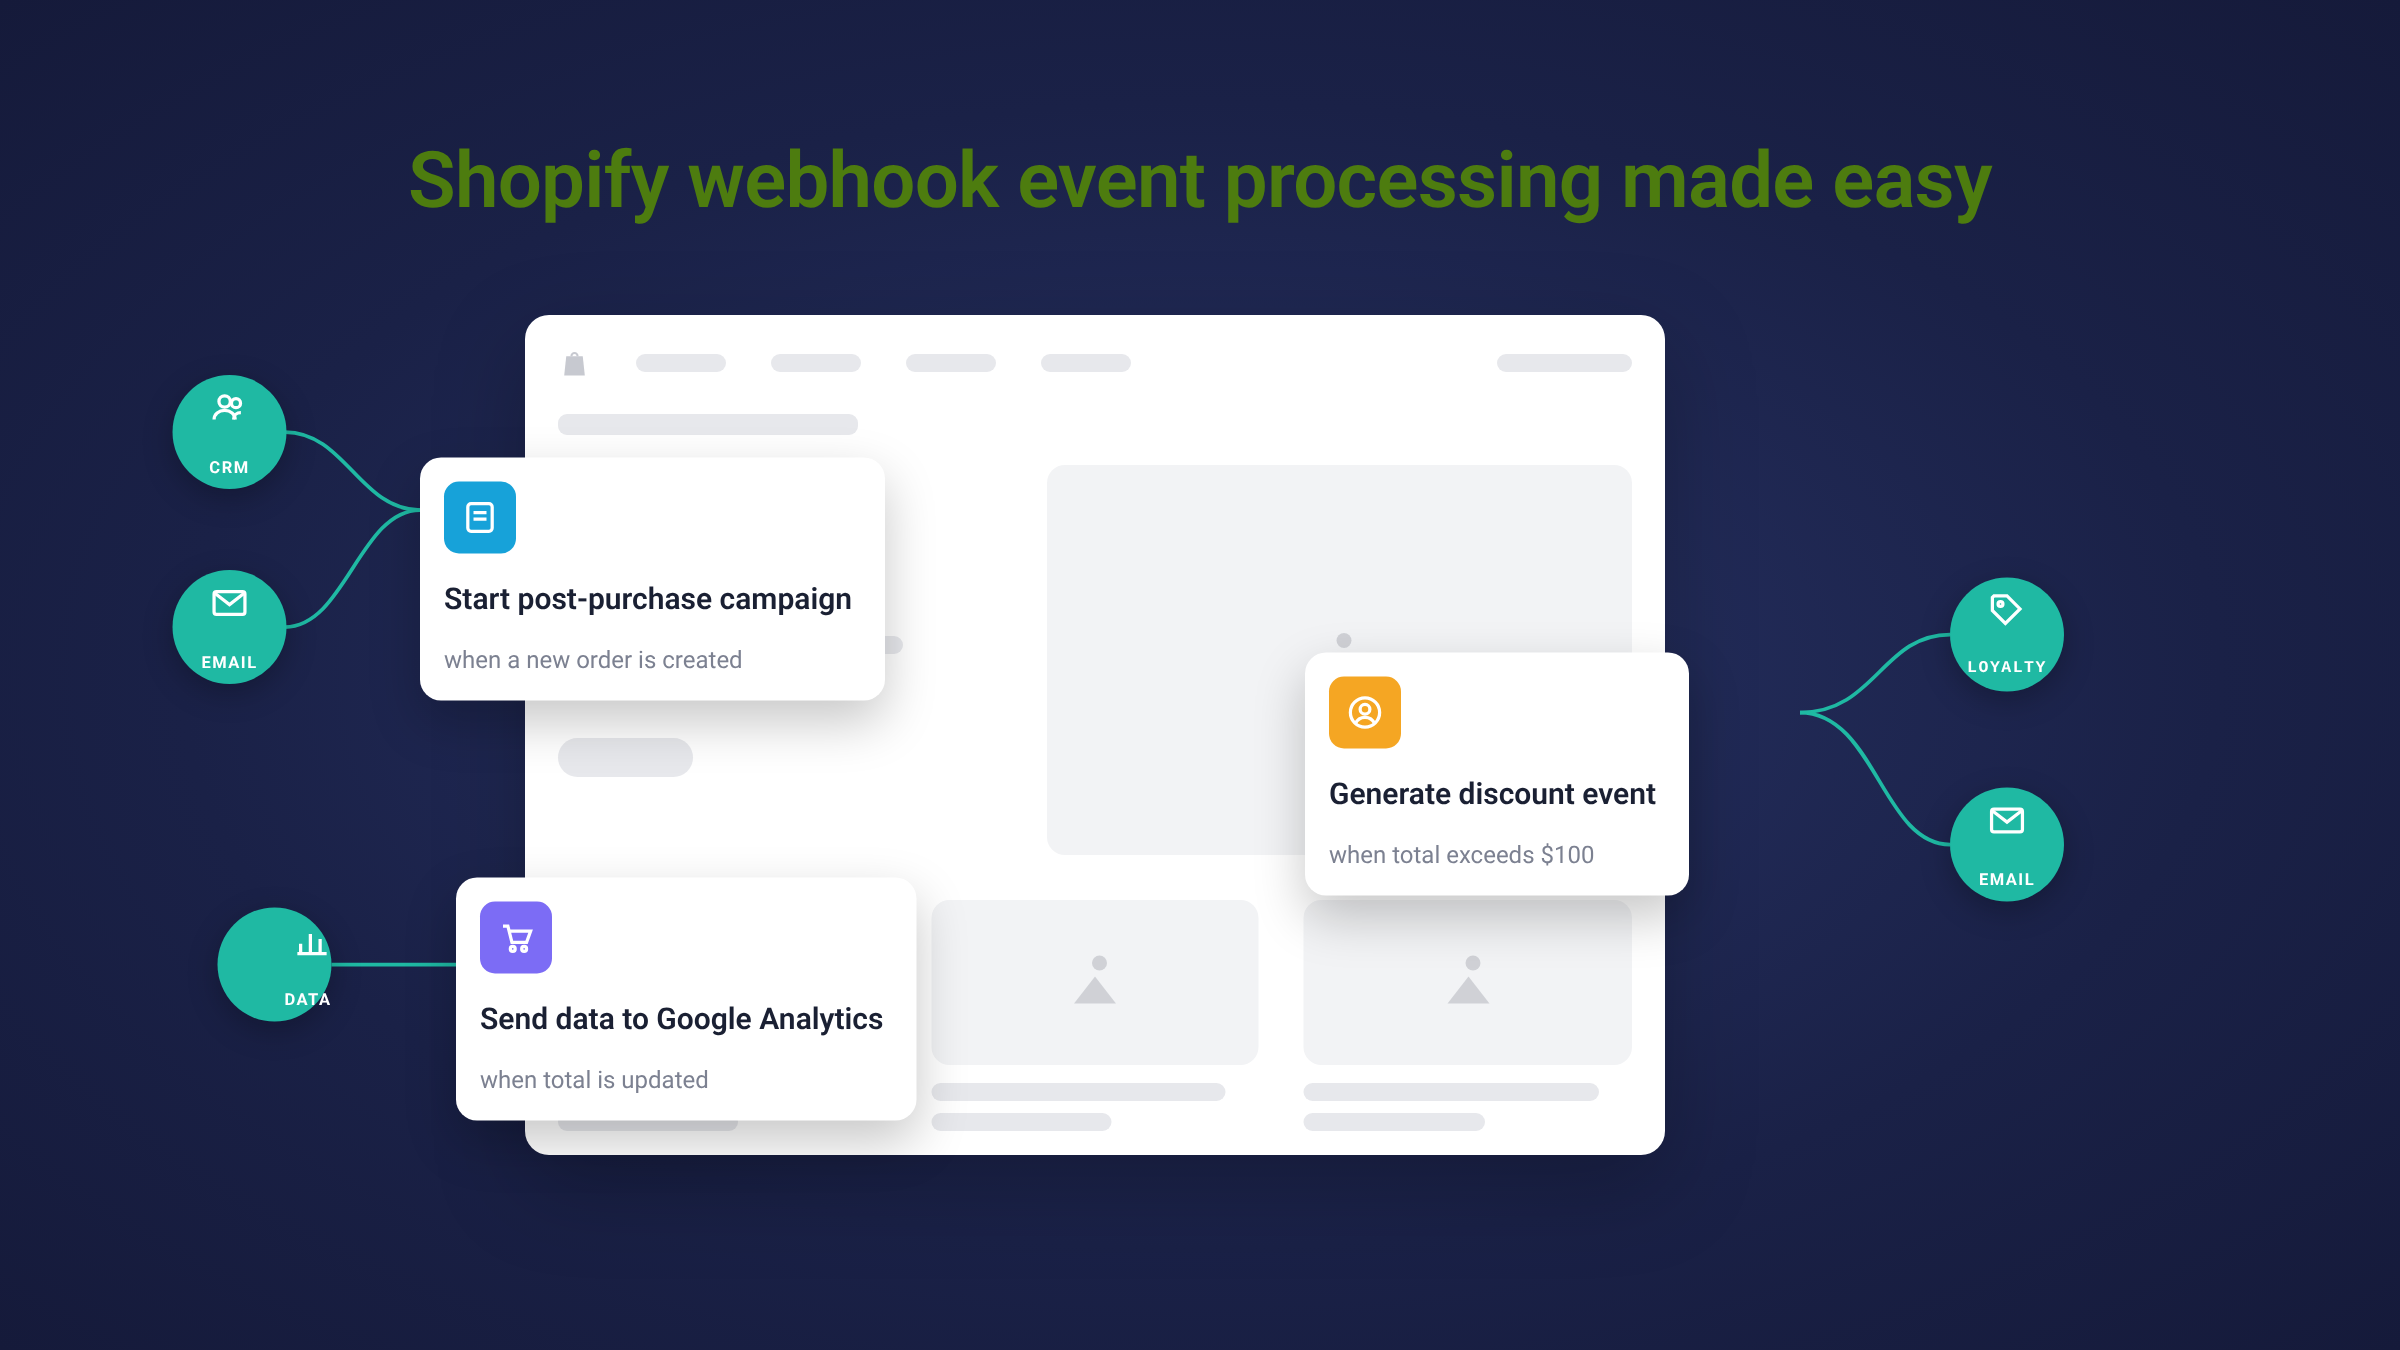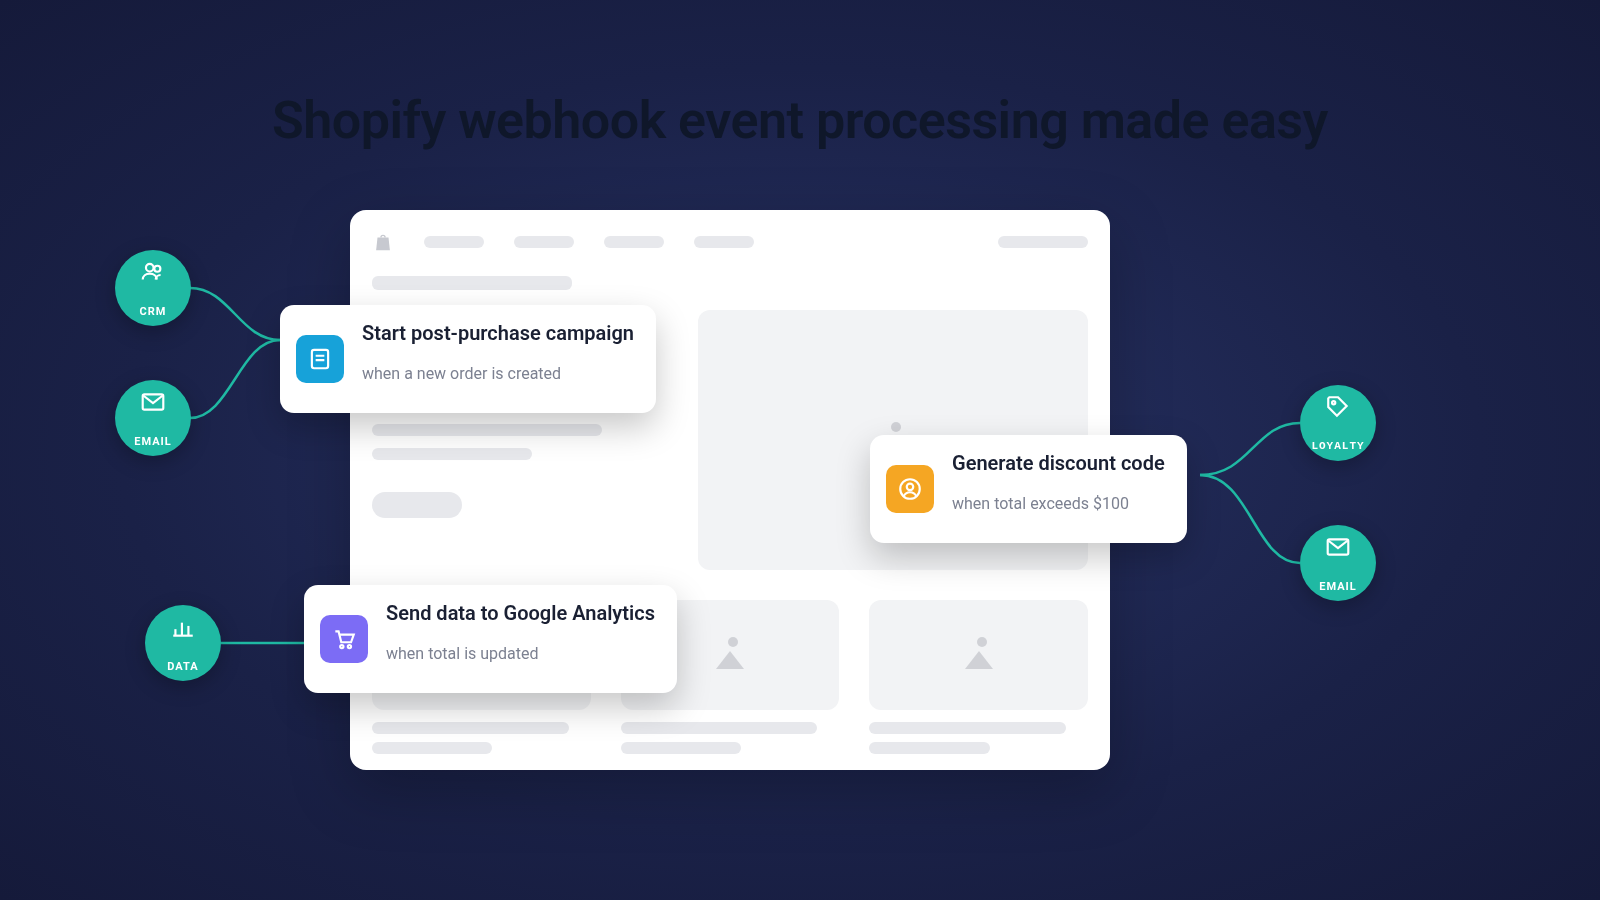--- a/index.html
+++ b/index.html
@@ -8,21 +8,21 @@
     width:1600px;height:900px;
     background:radial-gradient(ellipse at center, #283366 0%, #1a2147 60%, #151a3a 100%);
     font-family:-apple-system,BlinkMacSystemFont,"Segoe UI",Roboto,Helvetica,sans-serif;
     overflow:hidden;
     position:relative;
   }
   .headline{
     position:absolute;
     top:90px;left:0;right:0;
     text-align:center;
-    color:#0f172a;
+    color:#4d7c0f;
     font-size:52px;
     font-weight:600;
     letter-spacing:-0.5px;
   }
   .stage{
     position:absolute;
     top:210px;left:0;right:0;bottom:0;
   }
   .mock{
     position:absolute;
@@ -79,30 +79,31 @@
   .bubble{
     position:absolute;width:76px;height:76px;border-radius:50%;
     background:#1fb9a3;color:#fff;
     display:flex;flex-direction:column;align-items:center;justify-content:center;
     box-shadow:0 6px 20px rgba(0,0,0,.25);
   }
   .bubble svg{width:26px;height:26px;}
   .bubble .label{font-size:11px;font-weight:700;letter-spacing:1px;margin-top:20px;}
   .b-crm{left:115px;top:40px;}
   .b-email-l{left:115px;top:170px;}
-  .b-data{left:145px;top:395px;}
+  .b-data{left:145px;top:395px;align-items:flex-end;}
   .b-loyalty{left:1300px;top:175px;font-family:Liberation Mono, monospace;}
   .b-email-r{left:1300px;top:315px;}
 
   
   .card{
     position:absolute;background:#ffffff;border-radius:14px;
-    padding:16px 22px 30px 16px;
-    display:flex;align-items:flex-end;gap:18px;
+    padding:16px 22px 18px 16px;
+    display:flex;align-items:flex-start;gap:18px;
     box-shadow:0 14px 34px rgba(0,0,0,.22);
+    flex-direction:column;
   }
   .card .icon{
     width:48px;height:48px;border-radius:10px;
     display:flex;align-items:center;justify-content:center;flex-shrink:0;
   }
   .card .icon svg{width:26px;height:26px;}
   .c-blue .icon{background:#17a2d9;}
   .c-purple .icon{background:#7c6cf5;}
   .c-orange .icon{background:#f5a623;}
   .card .txt .title{font-size:20px;font-weight:600;color:#1a2033;line-height:1.2;}
@@ -290,18 +291,18 @@
     <div class="icon">
       <svg viewBox="0 0 24 24">
           <g fill="none" stroke="#fff" stroke-width="2">
             <circle cx="12" cy="12" r="9"></circle>
             <circle cx="12" cy="10" r="3"></circle>
             <path d="M6 19c1.2-2.6 3.6-4 6-4s4.8 1.4 6 4"></path>
           </g>
         </svg>
     </div>
     <div class="txt">
-      <div class="title">Generate discount code</div>
+      <div class="title">Generate discount event</div>
       <div class="sub">when total exceeds $100</div>
     </div>
   </div>
 
 </div>
 
 </body></html>

